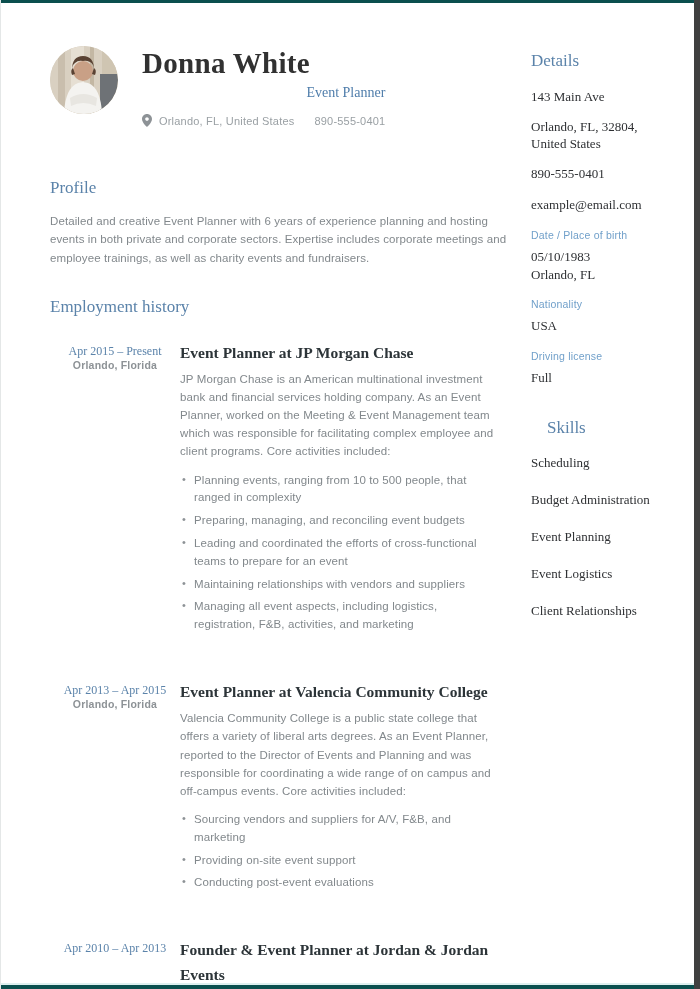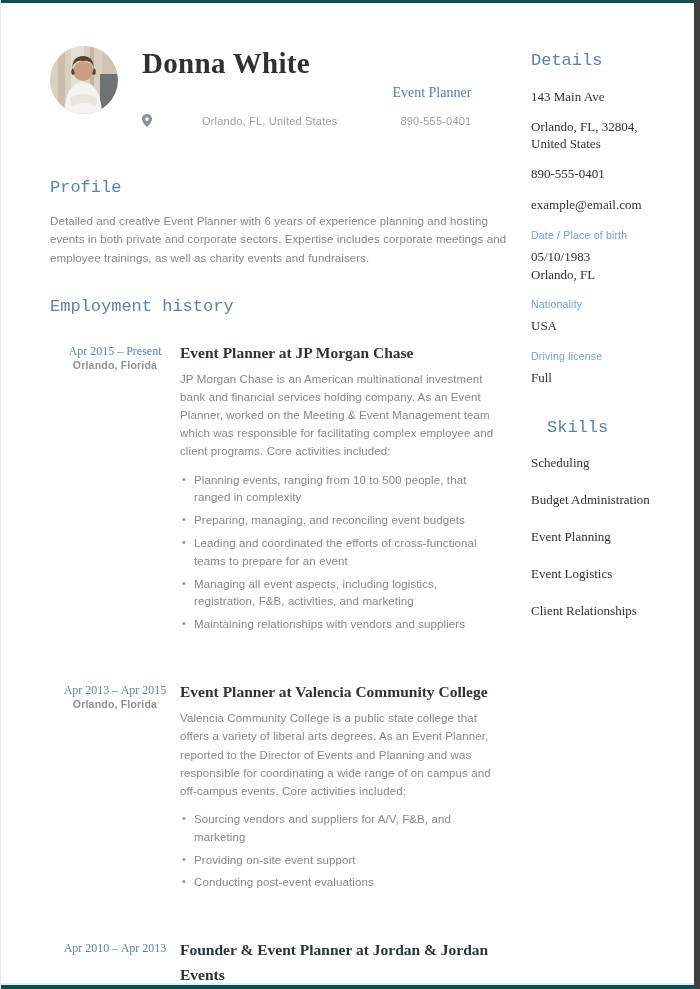--- a/index.html
+++ b/index.html
@@ -41,29 +41,29 @@
     font-size: 29px; font-weight: 600; color: #313131;
     letter-spacing: 0.3px; line-height: 1.15;
   }
   .person-title {
     margin-top: 5px;
     font-family: "Liberation Serif", serif;
     font-size: 14px; color: #4f7dab; text-align: right;
   }
   .contact-row {
     margin-top: 13px; display: flex; align-items: center;
-    font-size: 11px; color: #9aa0a4; letter-spacing: 0.2px; gap: 43px;
+    font-size: 11px; color: #9aa0a4; letter-spacing: 0.2px;
   }
   .pin-icon { margin-right: 7px; display: inline-flex; }
   .contact-phone { margin-left: 20px; }
 
   
   .section-heading {
     margin: 0;
-    font-family: Liberation Mono, monospace;
+    font-family: Liberation Serif, serif;
     font-size: 17px; font-weight: 500; color: #5b83aa;
     line-height: 1.25;
   }
 
   
   .profile-section .section-heading { margin: 50px 0 13px; }
   .profile-text {
     margin: 0; width: 461px;
     font-size: 11.5px; line-height: 1.62; color: #82888c;
     letter-spacing: 0.1px;
@@ -179,22 +179,22 @@
             <div class="job-dates">Apr 2015 – Present</div>
             <div class="job-location">Orlando, Florida</div>
           </div>
           <div class="job-body">
             <h3 class="job-title">Event Planner at JP Morgan Chase</h3>
             <p class="job-desc">JP Morgan Chase is an American multinational investment bank and financial services holding company. As an Event Planner, worked on the Meeting &amp; Event Management team which was responsible for facilitating complex employee and client programs. Core activities included:</p>
             <ul class="job-bullets">
               <li>Planning events, ranging from 10 to 500 people, that ranged in complexity</li>
               <li>Preparing, managing, and reconciling event budgets</li>
               <li>Leading and coordinated the efforts of cross-functional teams to prepare for an event</li>
+              <li>Maintaining relationships with vendors and suppliers</li>
               <li>Managing all event aspects, including logistics, registration, F&amp;B, activities, and marketing</li>
-              <li>Maintaining relationships with vendors and suppliers</li>
             </ul>
           </div>
         </article>
 
         <article class="job">
           <div class="job-meta">
             <div class="job-dates">Apr 2013 – Apr 2015</div>
             <div class="job-location">Orlando, Florida</div>
           </div>
           <div class="job-body">

